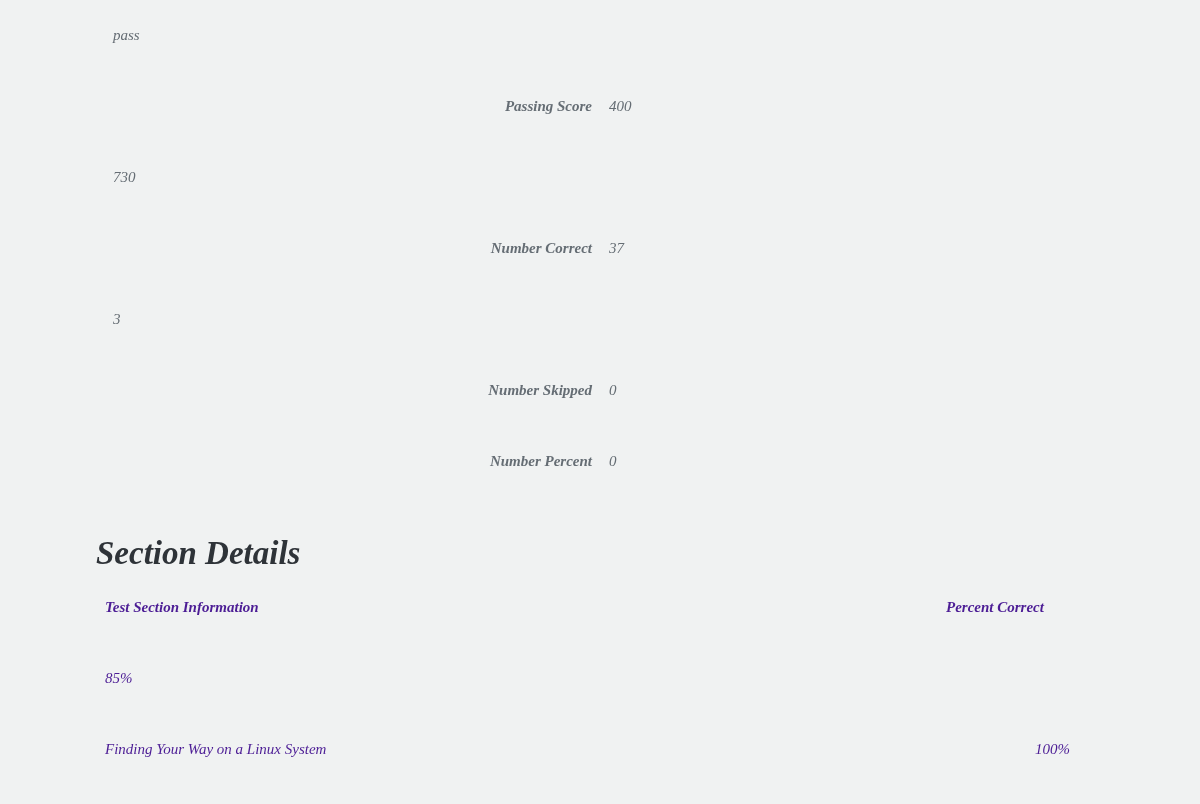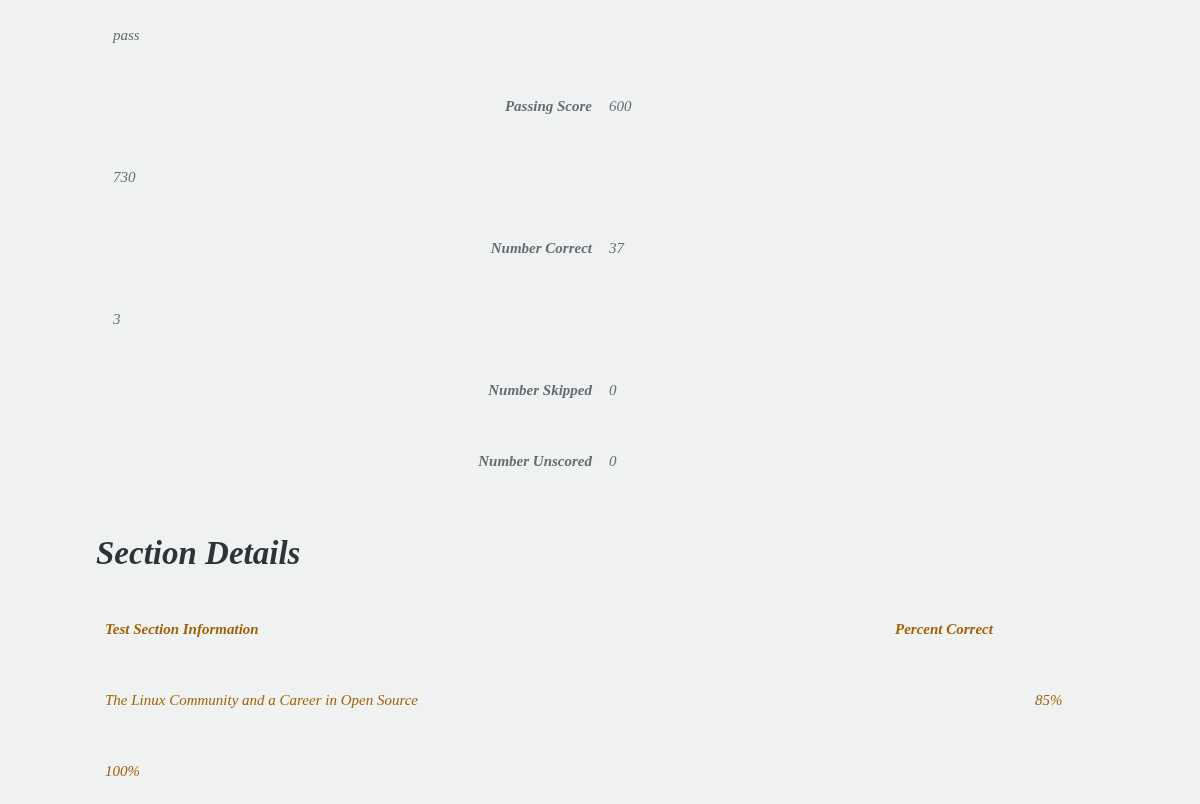--- a/index.html
+++ b/index.html
@@ -40,91 +40,91 @@
       text-align: left;
       font-size: 15px;
       color: #656d74;
     }
     .section-heading {
       font-style: italic;
       font-size: 33px;
       font-weight: 700;
       color: #2e3338;
       margin-top: 54px;
-      margin-bottom: 38px;
+      margin-bottom: 16px;
     }
     .details-table {
       width: 100%;
     }
     .details-row {
       display: flex;
       padding: 11px 9px 11px 9px;
       margin-bottom: 32px;
       font-size: 15px;
-      color: #a16207;
+      color: #4c1d95;
     }
     .details-header {
       font-weight: 600;
     }
     .details-section-name {
       flex: 1;
       text-align: left;
     }
     .details-percent-header {
       width: 200px;
-      text-align: left;
+      text-align: center;
     }
     .details-percent {
       width: 60px;
       text-align: left;
     }
   </style>
 </head>
 <body>
 
 <div class="container">
 
   <div class="summary-table">
     <div class="summary-row">
       <div class="summary-value">pass</div>
     </div>
     <div class="summary-row">
       <div class="summary-label">Passing Score</div>
-      <div class="summary-value">600</div>
+      <div class="summary-value">400</div>
     </div>
     <div class="summary-row">
       <div class="summary-value">730</div>
     </div>
     <div class="summary-row">
       <div class="summary-label">Number Correct</div>
       <div class="summary-value">37</div>
     </div>
     <div class="summary-row">
       <div class="summary-value">3</div>
     </div>
     <div class="summary-row">
       <div class="summary-label">Number Skipped</div>
       <div class="summary-value">0</div>
     </div>
     <div class="summary-row">
-      <div class="summary-label">Number Unscored</div>
+      <div class="summary-label">Number Percent</div>
       <div class="summary-value">0</div>
     </div>
   </div>
 
   <h2 class="section-heading">Section Details</h2>
 
   <div class="details-table">
     <div class="details-row details-header">
       <div class="details-section-name">Test Section Information</div>
       <div class="details-percent-header">Percent Correct</div>
     </div>
     <div class="details-row">
-      <div class="details-section-name">The Linux Community and a Career in Open Source</div>
       <div class="details-percent">85%</div>
     </div>
     <div class="details-row">
+      <div class="details-section-name">Finding Your Way on a Linux System</div>
       <div class="details-percent">100%</div>
     </div>
 
   </div>
 
 </div>
 
 </body></html>

